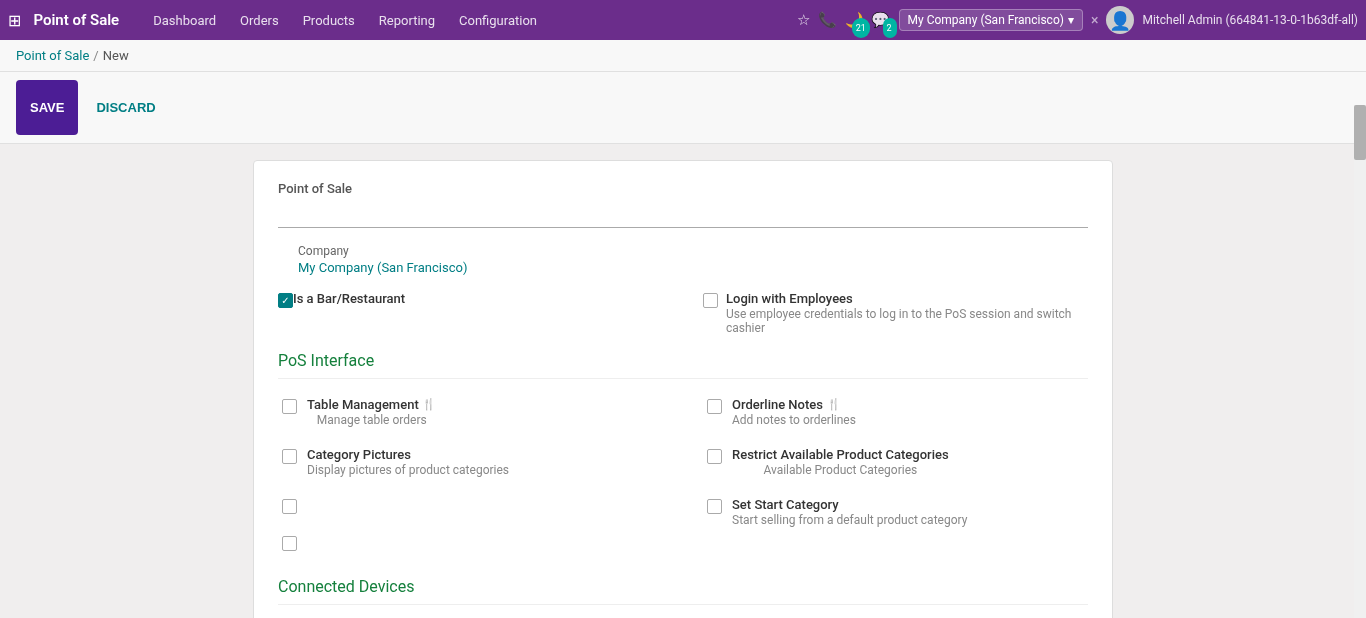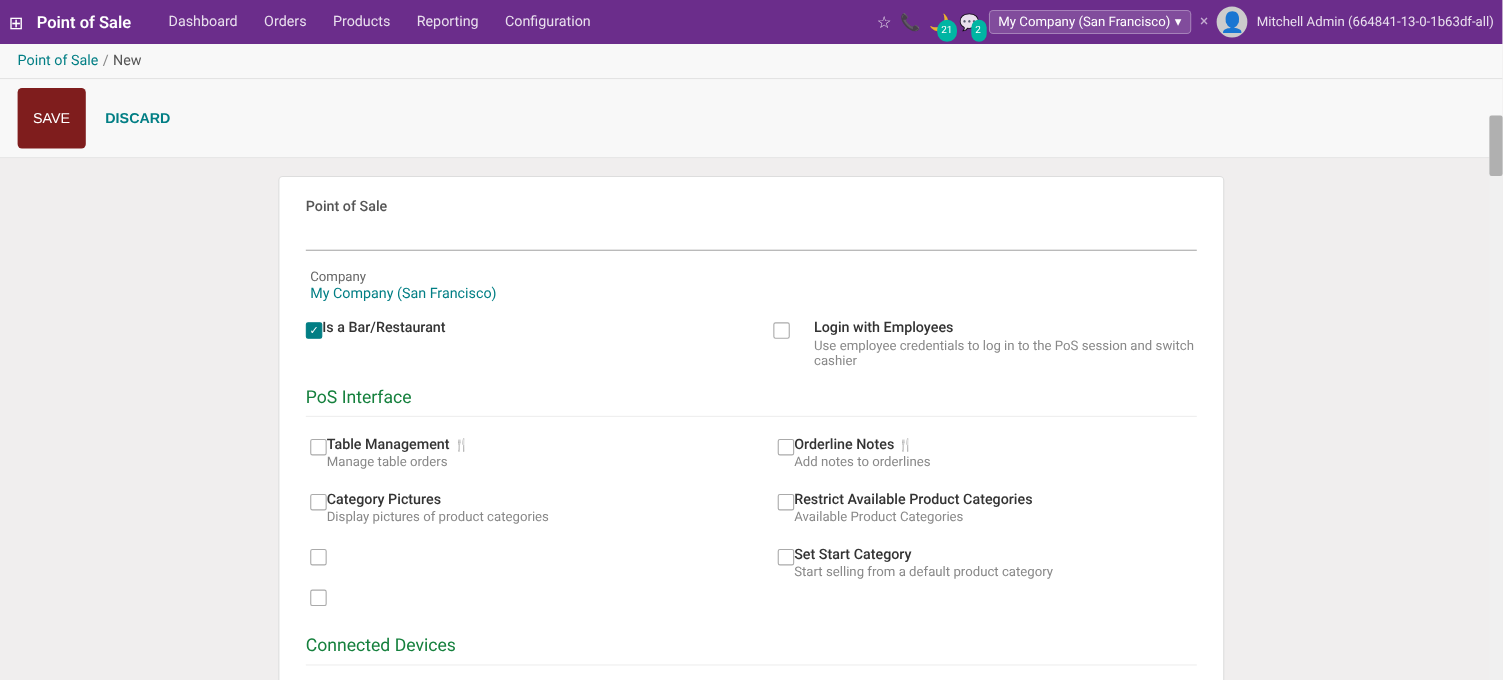--- a/index.html
+++ b/index.html
@@ -70,27 +70,27 @@
     
     .action-bar {
       background: #f8f8f8;
       padding: 8px 16px;
       display: flex;
       align-items: center;
       gap: 8px;
       border-bottom: 1px solid #e0e0e0;
     }
     .btn-save {
-      background: #7f1d1d;
+      background: #4c1d95;
       color: white;
       border: none;
       padding: 20px 14px;
       border-radius: 4px;
       font-size: 13px;
-      font-weight: 400;
+      font-weight: 700;
       cursor: pointer;
     }
     .btn-discard {
       background: transparent;
       color: #017e84;
       border: none;
       padding: 5px 10px;
       font-size: 13px;
       font-weight: 600;
       cursor: pointer;
@@ -124,28 +124,30 @@
     .pos-name-input {
       width: 100%;
       border: none;
       border-bottom: 1px solid #aaa;
       outline: none;
       font-size: 15px;
       padding: 4px 0;
       color: #333;
     }
 
-    .company-section { margin-top: 16px; margin-left: 4px; }
+    .company-section { margin-top: 16px; margin-left: 20px; }
     .company-label { font-size: 12px; color: #666; margin-bottom: 2px; }
     .company-value { font-size: 13px; color: #017e84; }
 
     .setting-item {
       display: flex;
       align-items: flex-start;
       padding: 10px 4px;
+      gap: 10px;
+      text-align: center;
     }
 
     .setting-checkbox {
       width: 15px;
       height: 15px;
       border: 1px solid #aaa;
       border-radius: 2px;
       flex-shrink: 0;
       margin-top: 2px;
       cursor: pointer;
@@ -244,21 +246,21 @@
 
       <div style="flex:1; display:flex; align-items:flex-start; padding-right:20px;">
         <div class="setting-checkbox checked"></div>
         <div class="setting-text">
           <div class="setting-label">
             <span>Is a Bar/Restaurant</span>
           </div>
         </div>
       </div>
 
-      <div style="flex:1; display:flex; align-items:flex-start; gap:22px; padding-left:20px;">
+      <div style="flex:1; display:flex; align-items:flex-start; gap:8px; padding-left:20px;">
         <div class="setting-checkbox"></div>
         <div class="setting-text">
           <div class="setting-label">
             <span>Login with Employees</span>
           </div>
           <div class="setting-desc">Use employee credentials to log in to the PoS session and switch cashier</div>
         </div>
       </div>
     </div>
 

